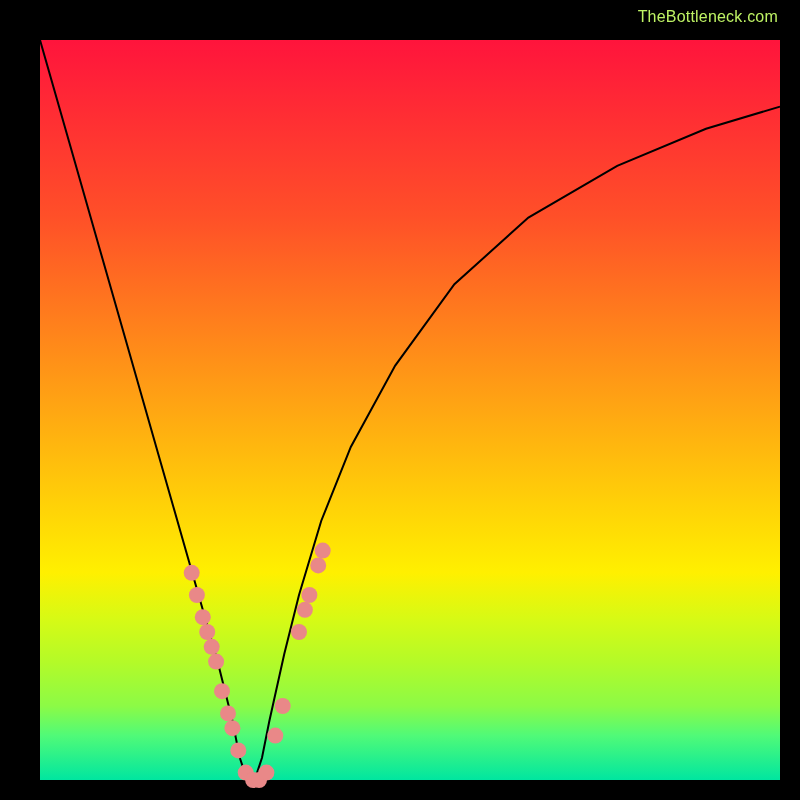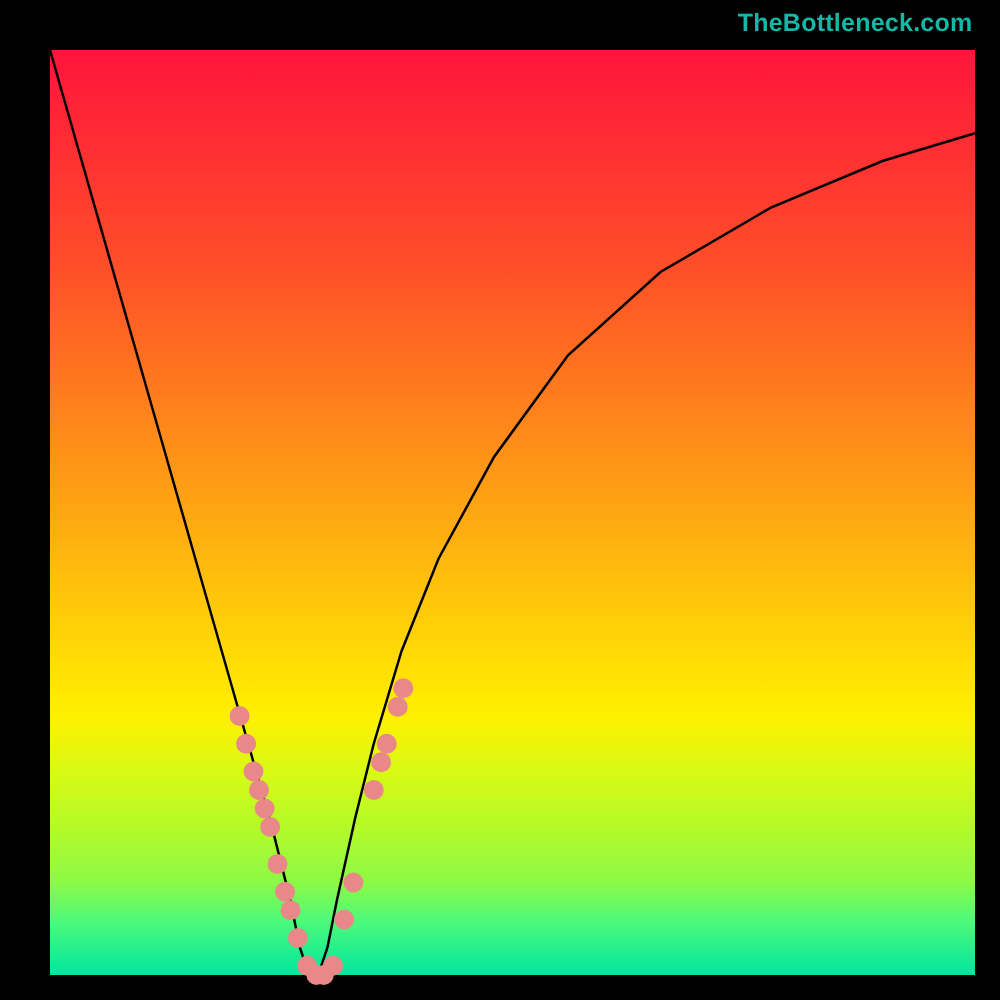--- a/index.html
+++ b/index.html
@@ -26,23 +26,23 @@
       #d8fa14 78%,
       #b4fa28 84%,
       #8cfa46 90%,
       #50fa78 94%,
       #00e6a0 100%);
   }
   .watermark {
     position: absolute;
     top: 8px; right: 22px;
     font-family: Arial, Helvetica, sans-serif;
-    font-size: 20px;
-    font-weight: 700;
-    color: #14b8a6;
+    font-size: 16px;
+    font-weight: 400;
+    color: #bef264;
     letter-spacing: 0.2px;
   }
   svg.overlay {
     position: absolute;
     left: 40px; top: 40px;
     width: 740px; height: 740px;
     overflow: visible;
   }
   .curve { fill: none; stroke: #000; stroke-width: 2; }
   .marker { fill: #e98888; stroke: none; }

